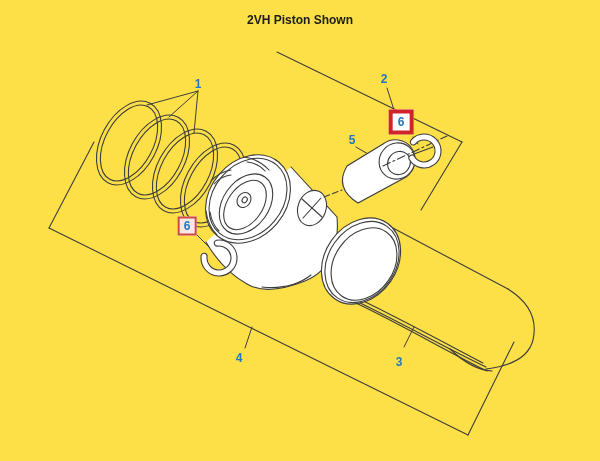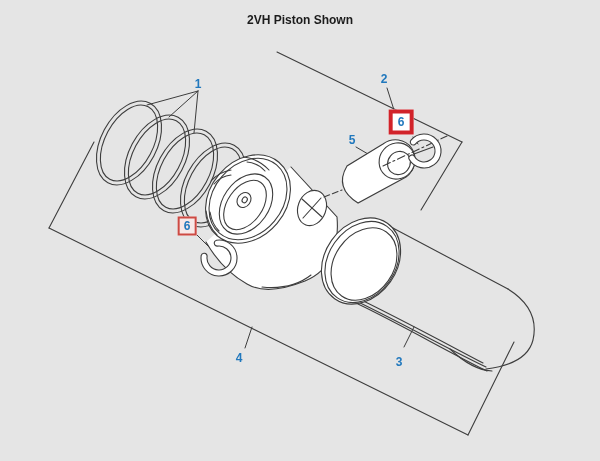--- a/index.html
+++ b/index.html
@@ -1,17 +1,17 @@
 <!DOCTYPE html>
 <html><head>
 <meta charset="utf-8">
 <style>
   html,body{margin:0;padding:0;background:#ffffff;}
   #stage{
-    position:relative;width:600px;height:461px;background:#e5e5e5;
+    position:relative;width:600px;height:461px;background:#fde047;
     font-family:"Liberation Sans", sans-serif;overflow:hidden;
   }
   #line-art{position:absolute;left:0;top:0;}
   .title{
     position:absolute;top:13px;left:0;width:100%;text-align:center;
     font-size:12px;font-weight:bold;color:#1c1c1c;letter-spacing:0px;
   }
   .callout{
     position:absolute;transform:translate(-50%,-50%);
     font-size:12px;font-weight:bold;color:#2178bd;line-height:1;

